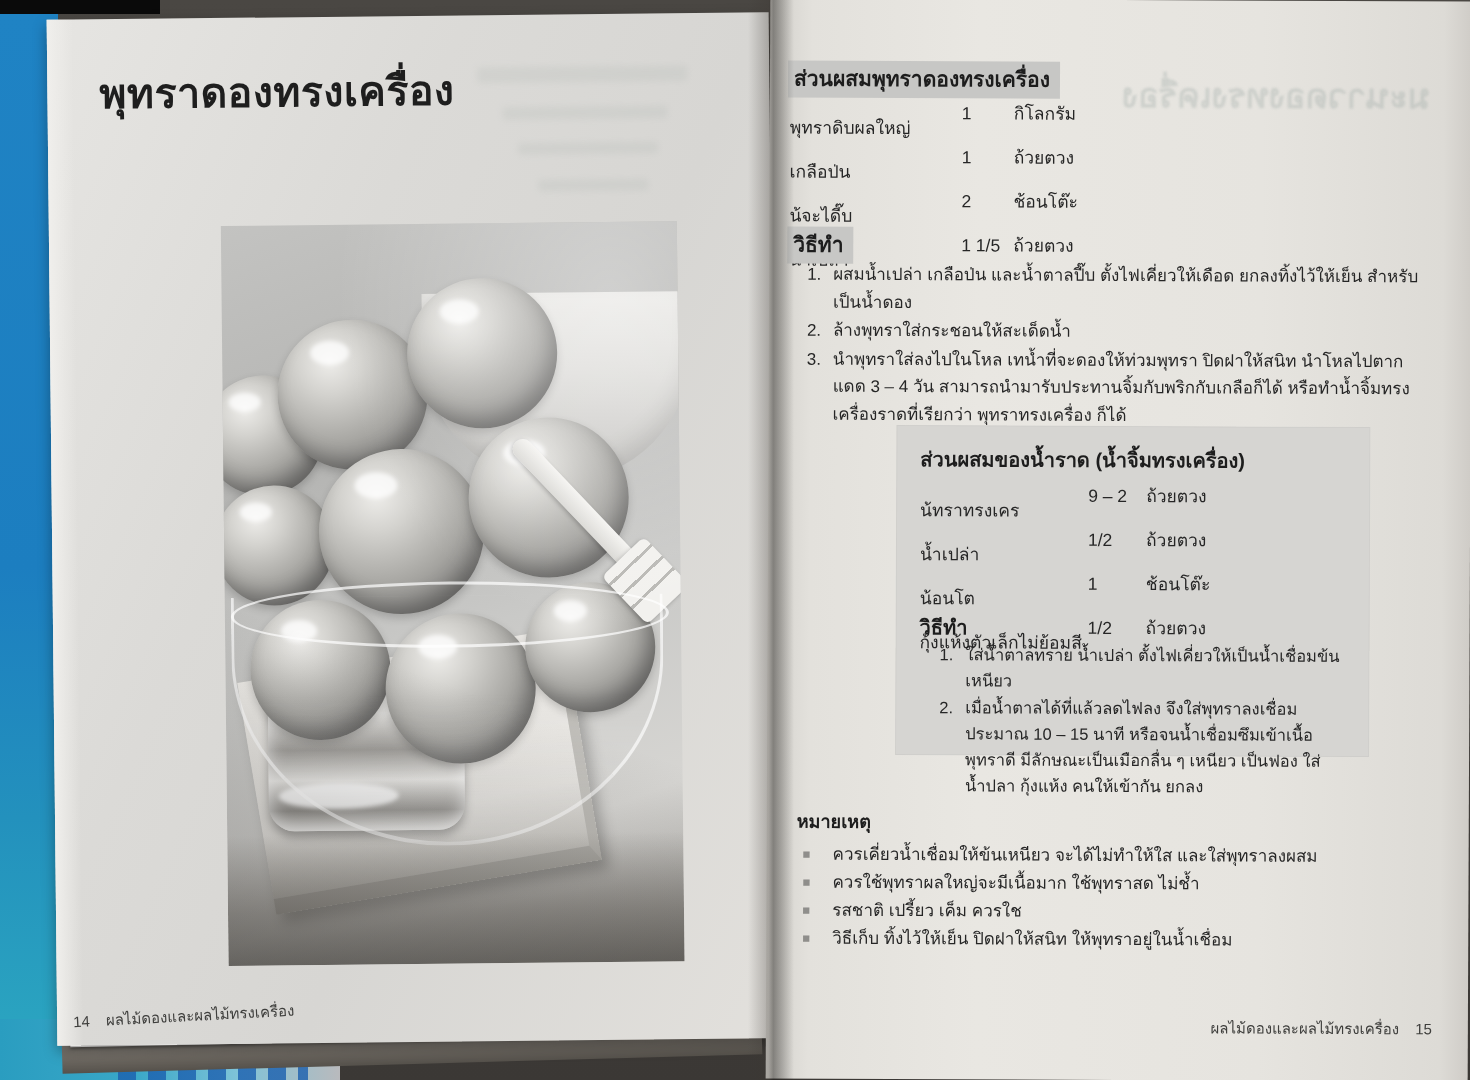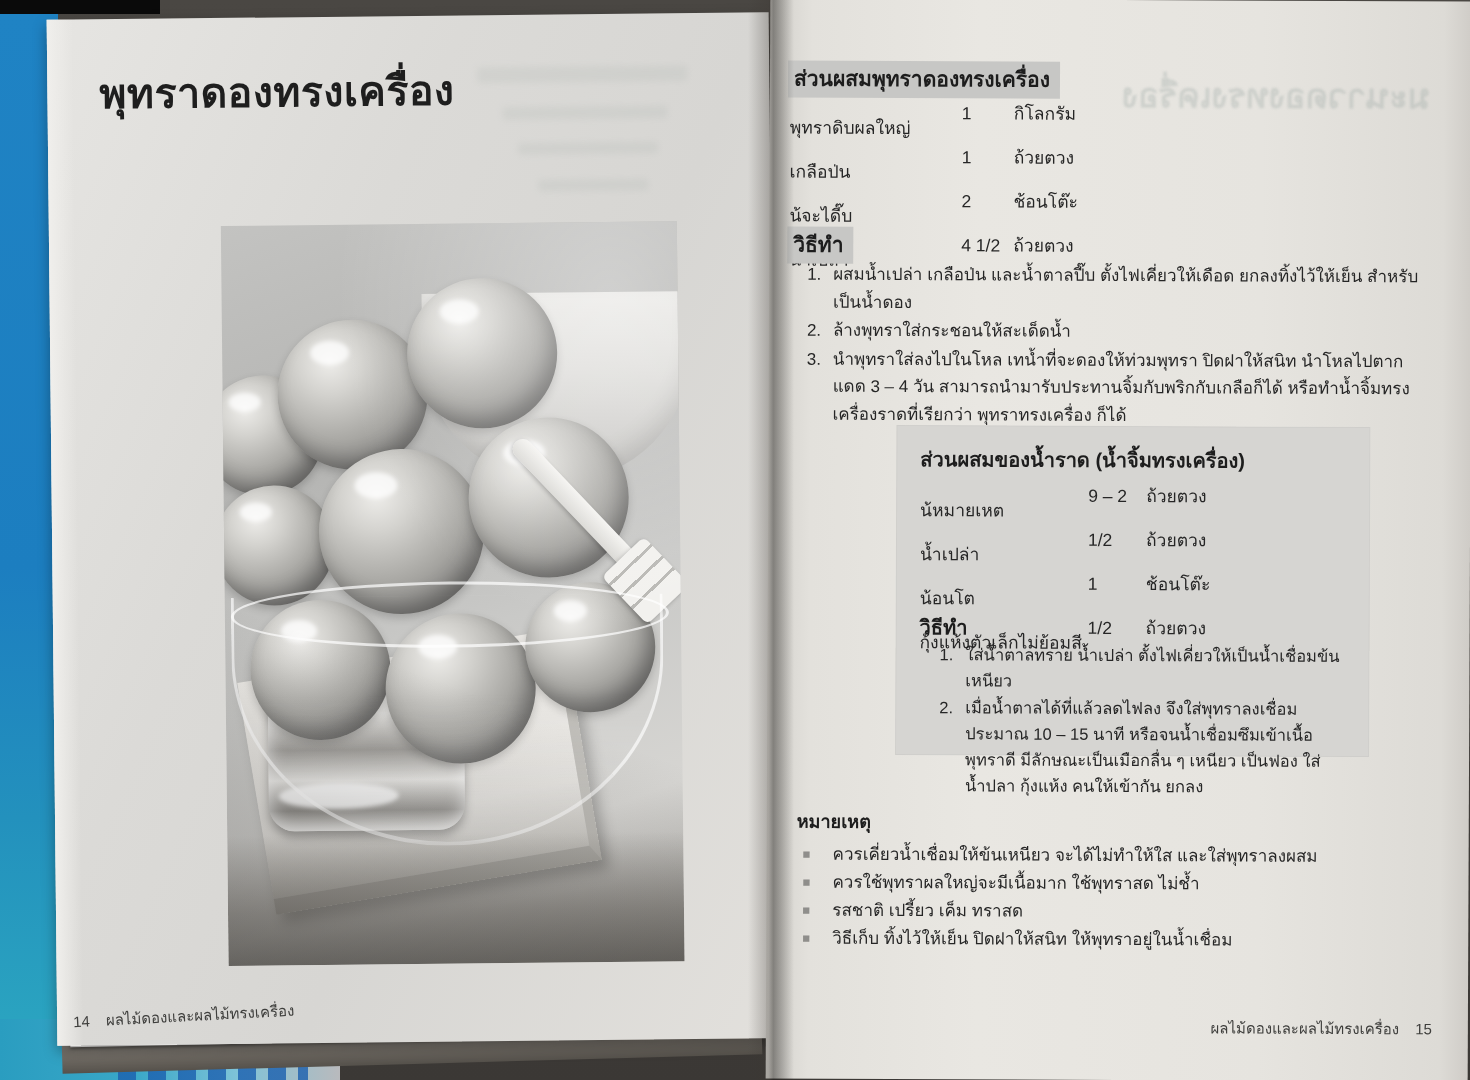--- a/index.html
+++ b/index.html
@@ -192,21 +192,21 @@
         <span class="ing-qty">1</span>
         <span class="ing-unit">ถ้วยตวง</span>
       </div>
       <div class="ing-row">
         <span class="ing-name">น้จะไดี๊บ</span>
         <span class="ing-qty">2</span>
         <span class="ing-unit">ช้อนโต๊ะ</span>
       </div>
       <div class="ing-row">
         <span class="ing-name">น้ำเปล่า</span>
-        <span class="ing-qty">4 1/2</span>
+        <span class="ing-qty">1 1/5</span>
         <span class="ing-unit">ถ้วยตวง</span>
       </div>
     </div>
 
     <div class="meth1-h">
       <span class="hl">วิธีทำ</span>
     </div>
 
     <div class="steps1">
       <div class="step">
@@ -221,21 +221,21 @@
         <span class="step-num">3.</span>
         <span class="step-text">นำพุทราใส่ลงไปในโหล เทน้ำที่จะดองให้ท่วมพุทรา ปิดฝาให้สนิท นำโหลไปตากแดด 3 – 4 วัน สามารถนำมารับประทานจิ้มกับพริกกับเกลือก็ได้ หรือทำน้ำจิ้มทรงเครื่องราดที่เรียกว่า พุทราทรงเครื่อง ก็ได้</span>
       </div>
     </div>
 
     <div class="sauce-box">
       <div class="sauce-h">ส่วนผสมของน้ำราด (น้ำจิ้มทรงเครื่อง)</div>
 
       <div class="ing2">
         <div class="ing-row">
-          <span class="ing-name">น้หมายเหต</span>
+          <span class="ing-name">น้ทราทรงเคร</span>
           <span class="ing-qty">9 – 2</span>
           <span class="ing-unit">ถ้วยตวง</span>
         </div>
         <div class="ing-row">
           <span class="ing-name">น้ำเปล่า</span>
           <span class="ing-qty">1/2</span>
           <span class="ing-unit">ถ้วยตวง</span>
         </div>
         <div class="ing-row">
           <span class="ing-name">น้อนโต</span>
@@ -268,21 +268,21 @@
       <div class="note-row">
         <span class="bullet">■</span>
         <span class="note-text">ควรเคี่ยวน้ำเชื่อมให้ข้นเหนียว จะได้ไม่ทำให้ใส และใส่พุทราลงผสม</span>
       </div>
       <div class="note-row">
         <span class="bullet">■</span>
         <span class="note-text">ควรใช้พุทราผลใหญ่จะมีเนื้อมาก ใช้พุทราสด ไม่ช้ำ</span>
       </div>
       <div class="note-row">
         <span class="bullet">■</span>
-        <span class="note-text">รสชาติ เปรี้ยว เค็ม ทราสด</span>
+        <span class="note-text">รสชาติ เปรี้ยว เค็ม ควรใช</span>
       </div>
       <div class="note-row">
         <span class="bullet">■</span>
         <span class="note-text">วิธีเก็บ ทิ้งไว้ให้เย็น ปิดฝาให้สนิท ให้พุทราอยู่ในน้ำเชื่อม</span>
       </div>
     </div>
 
     <div class="footer-right">
       <span>ผลไม้ดองและผลไม้ทรงเครื่อง</span><span class="num">15</span>
     </div>

